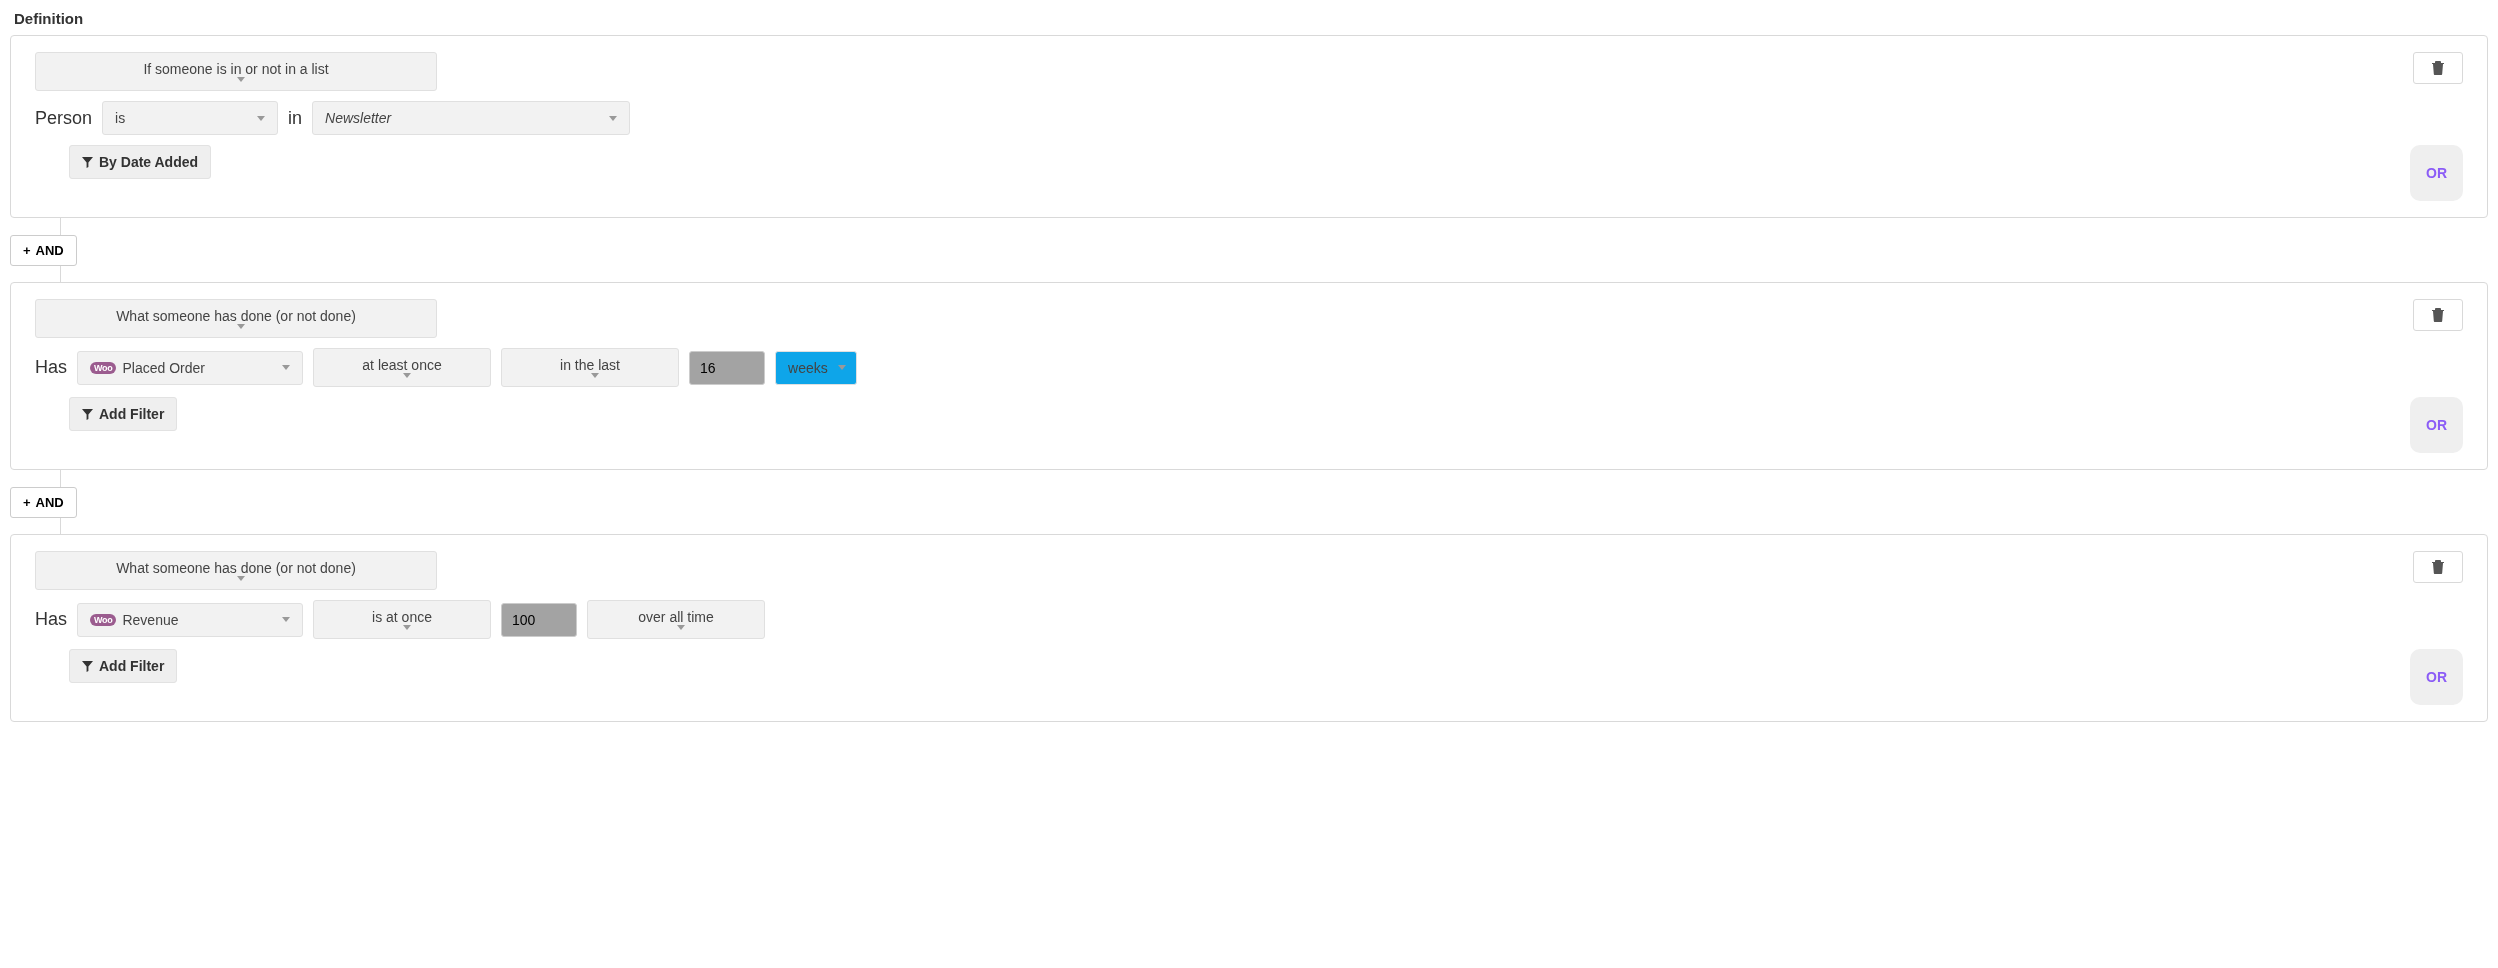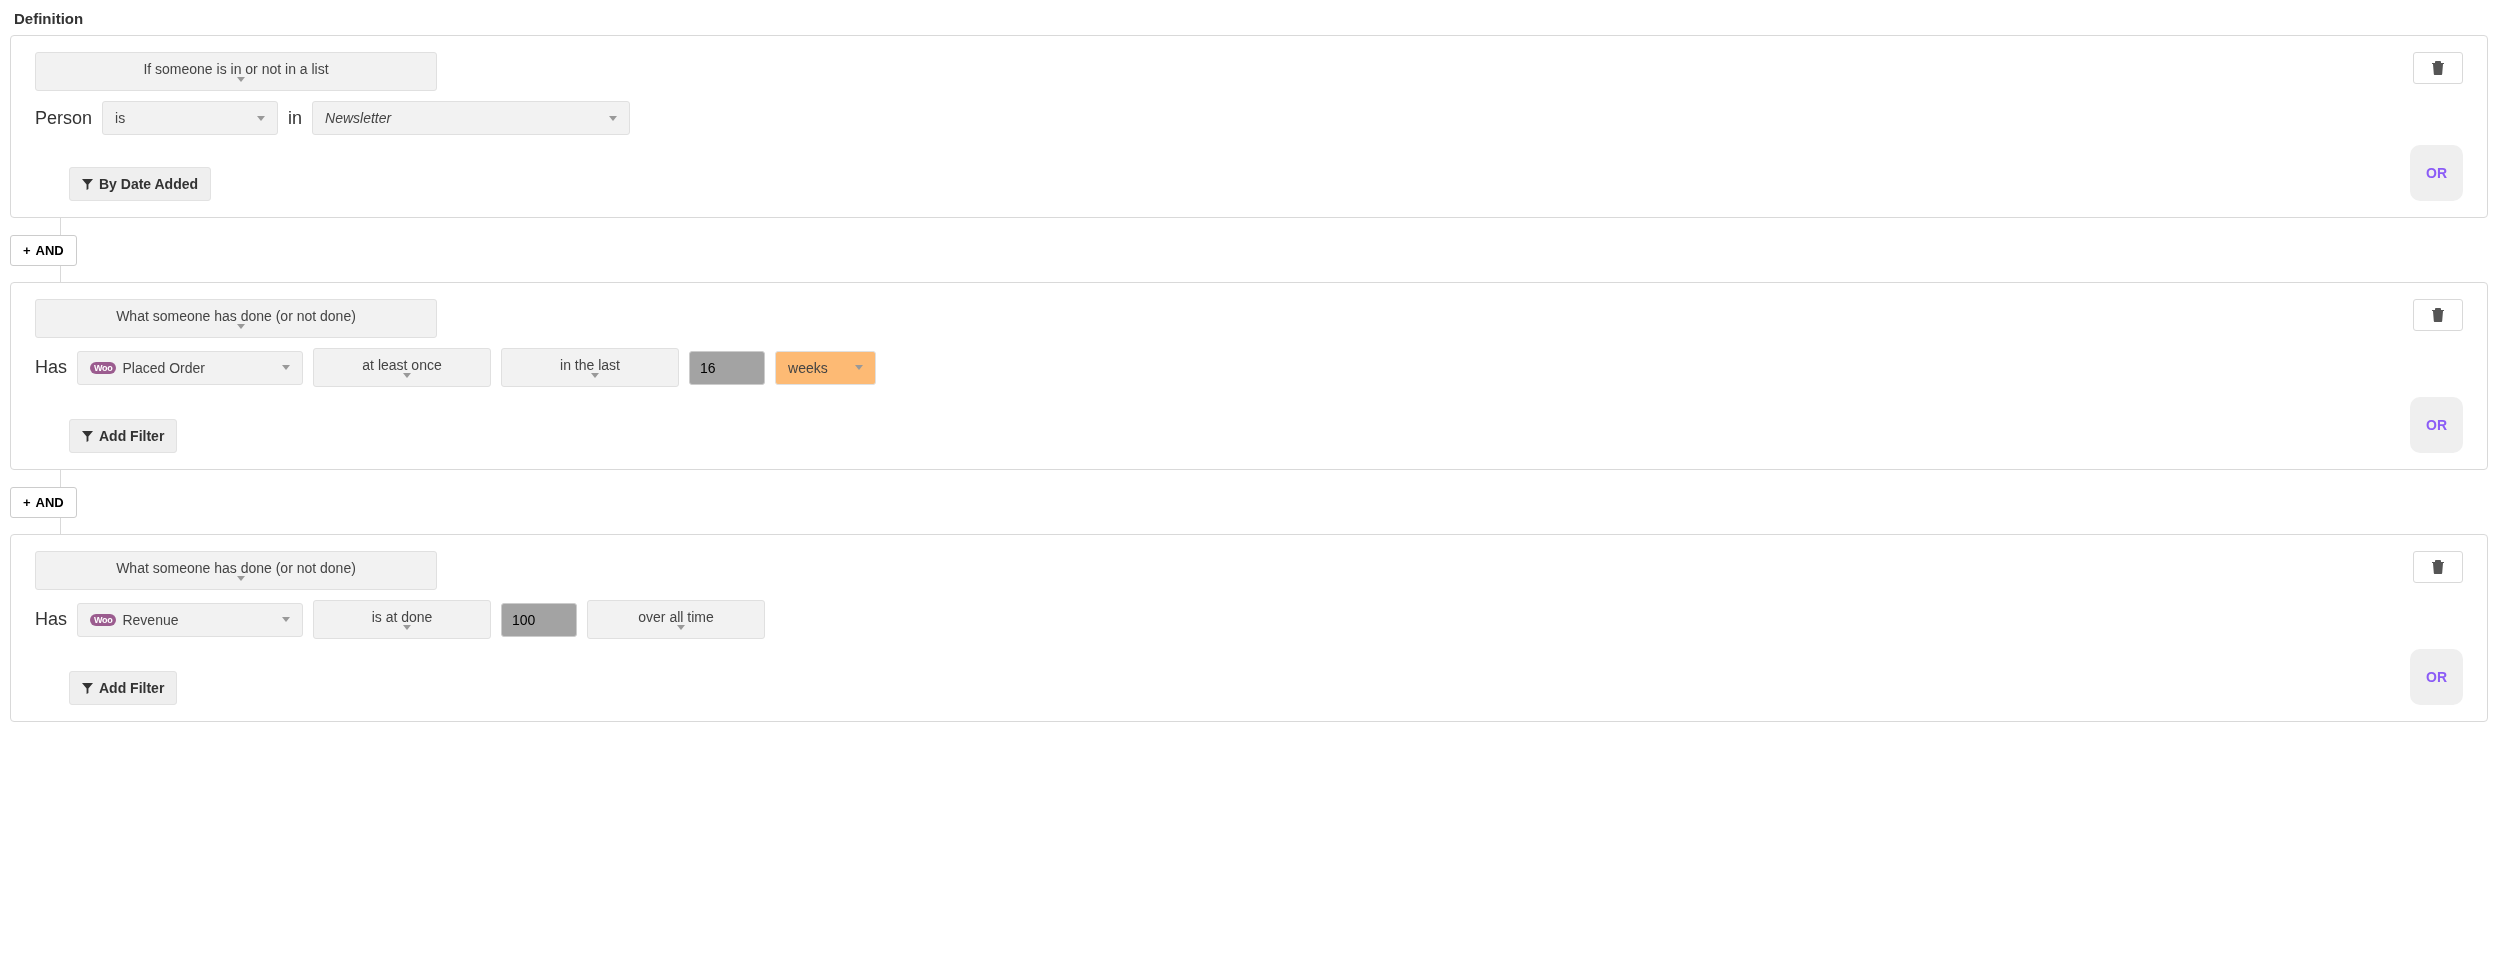--- a/index.html
+++ b/index.html
@@ -55,21 +55,21 @@
       height: 0;
       border-left: 4px solid transparent;
       border-right: 4px solid transparent;
       border-top: 5px solid #999;
     }
     .select-wide { width: 402px; flex-direction: column; }
     .select-sm { width: 176px; }
     .select-md { width: 226px; }
     .select-in { width: 318px; font-style: italic; }
     .select-175 { width: 178px; flex-direction: column; }
-    .select-unit { width: 101px; background:#fdba74; }
+    .select-unit { width: 82px; background:#0ea5e9; }
     .input-text {
       border: 1px solid #ccc;
       border-radius: 3px;
       padding: 8px 10px;
       font-size: 14px;
       width: 76px;
       background: #a3a3a3;
     }
     .btn {
       display: inline-flex;
@@ -111,21 +111,21 @@
       color:#8b5cf6;
     }
     .top-right {
       position: absolute;
       top: 16px;
       right: 24px;
     }
     .bottom-row {
       display: flex;
       justify-content: space-between;
-      align-items: flex-end;
+      align-items: flex-start;
       margin-top: 10px;
       gap: 41px;
     }
     .bottom-row .left-group { padding-left: 34px; }
     .connector-wrap {
       position: relative;
       padding-left: 36px;
       height: 64px;
       display: flex;
       align-items: center;
@@ -306,21 +306,21 @@
   <div class="rule-row">
     <span class="field-label">Has</span>
     <div class="select select-md">
       <span class="select-content">
         <span class="woo-badge">Woo</span>
         <span>Revenue</span>
       </span>
       <span class="caret"></span>
     </div>
     <div class="select select-175">
-      <span>is at done</span>
+      <span>is at once</span>
       <span class="caret"></span>
     </div>
     <input class="input-text" type="text" value="100" style="">
     <div class="select select-175">
       <span>over all time</span>
       <span class="caret"></span>
     </div>
   </div>
 
   <div class="bottom-row">

